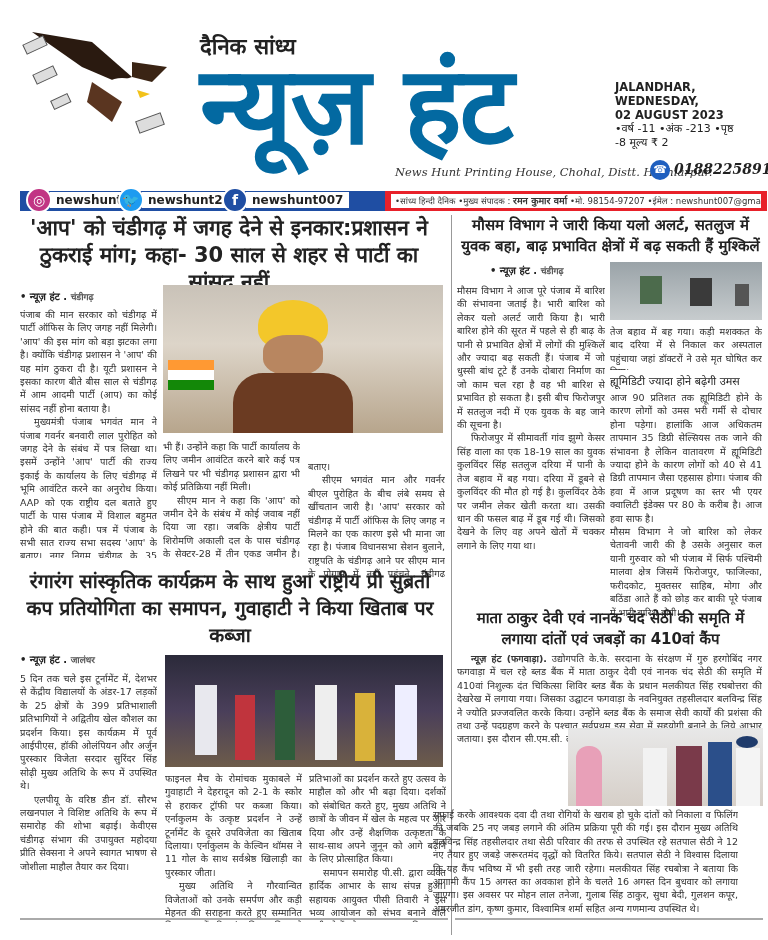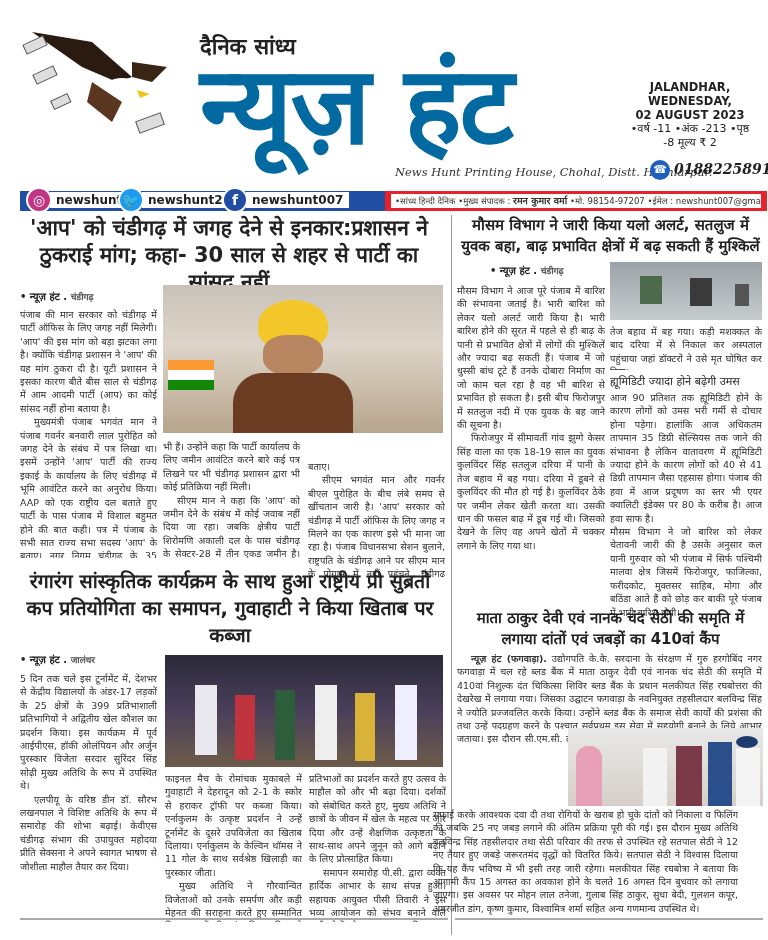--- a/index.html
+++ b/index.html
@@ -1,21 +1,21 @@
 <!DOCTYPE html>
 <html><head>
 <meta charset="utf-8">
 <style>
 *{margin:0;padding:0;box-sizing:border-box}
 body{width:768px;height:940px;background:#fff;font-family:"DejaVu Sans",sans-serif;color:#222;position:relative;overflow:hidden}
 .abs{position:absolute}
 .eagle{left:22px;top:22px;width:150px;height:120px}
 .tagline{left:200px;top:30px;font-size:22px;font-weight:bold;color:#222}
 .masthead{left:200px;top:52px;font-size:108px;font-weight:700;color:#0369a1;letter-spacing:-2px;line-height:1;font-family:"DejaVu Sans",sans-serif}
-.dateblk{left:615px;top:80px;width:150px;text-align:center;font-size:11px;line-height:14px}
+.dateblk{left:615px;top:80px;width:150px;text-align:left;font-size:11px;line-height:14px}
 .dateblk .b{font-weight:bold;font-size:11.5px}
 .press{left:395px;top:165px;font-family:"DejaVu Serif",serif;font-style:italic;font-size:11.5px;color:#333}
 .phone-icon{left:650px;top:160px;width:20px;height:20px;border-radius:50%;background:#1f5fbf;color:#fff;font-size:11px;text-align:center;line-height:20px}
 .phone{left:674px;top:161px;font-family:"DejaVu Serif",serif;font-style:italic;font-weight:bold;font-size:14px}
 .socialbar{left:20px;top:191px;width:365px;height:20px;background:#1f4ea3}
 .socialitem{position:absolute;top:185px;height:30px;display:flex;align-items:center}
 .sicon{width:26px;height:26px;border-radius:50%;display:flex;align-items:center;justify-content:center;color:#fff;font-weight:bold;font-size:14px;border:2px solid #fff}
 .slabel{background:#fff;font-weight:bold;font-size:12px;padding:1px 6px;margin-left:-2px;height:16px;line-height:14px}
 .redbar{left:385px;top:191px;width:382px;height:20px;background:#e8212a}
 .redbar .inner{position:absolute;left:6px;top:3px;right:6px;height:14px;background:#fff;font-size:8.5px;line-height:14px;padding-left:4px;white-space:nowrap;overflow:hidden;color:#333}

